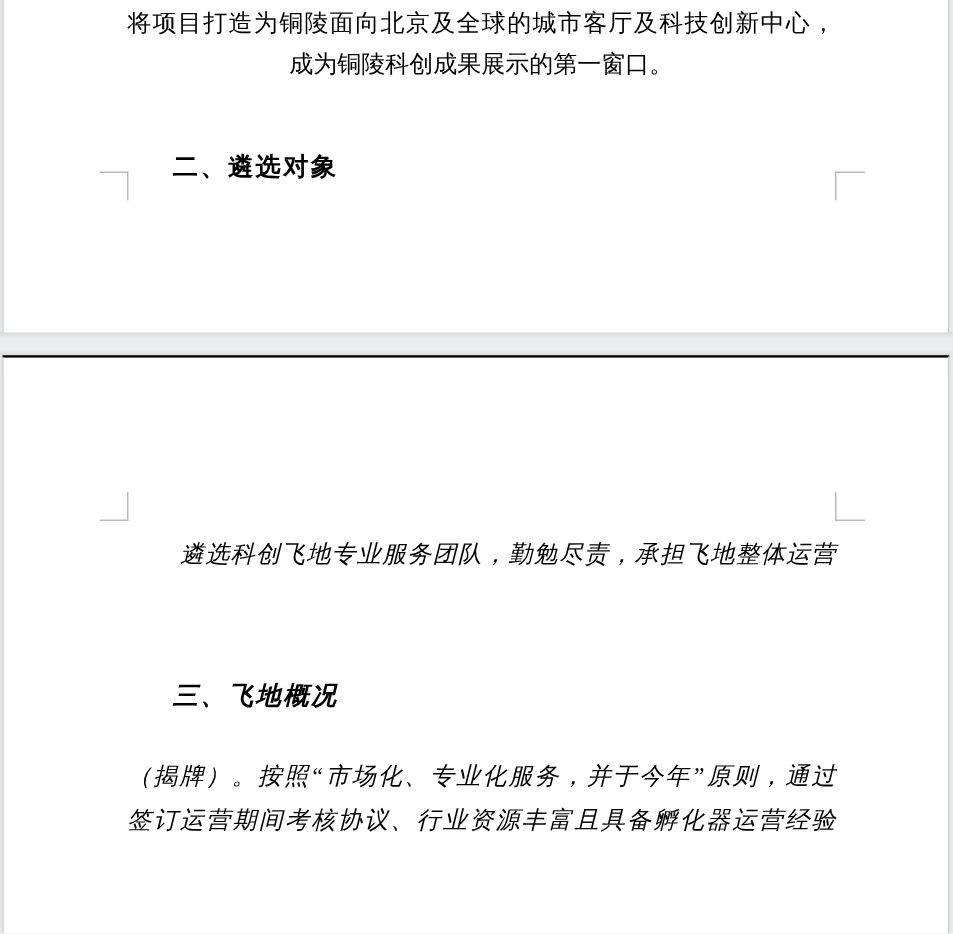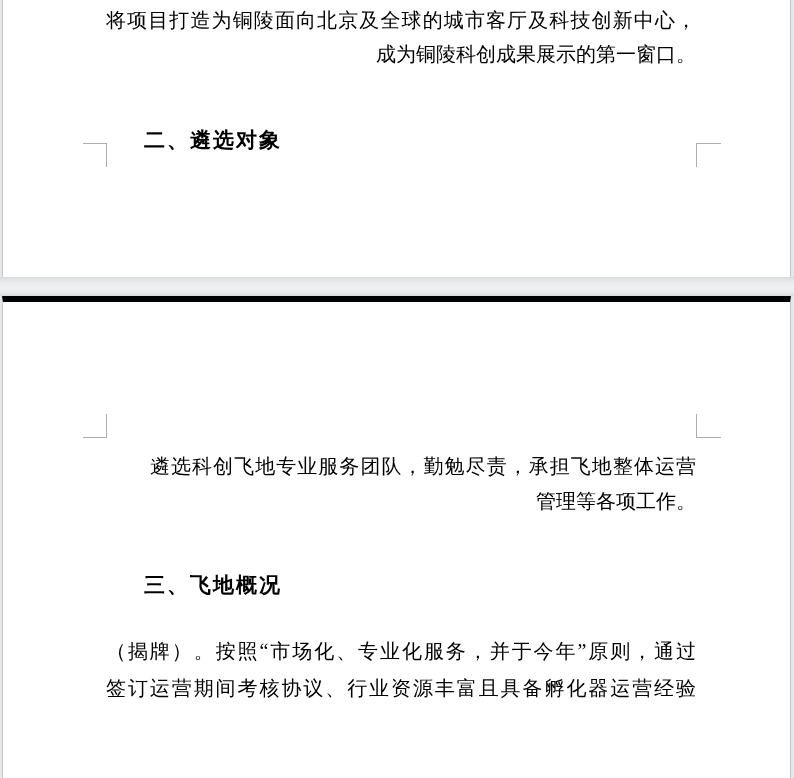--- a/index.html
+++ b/index.html
@@ -14,38 +14,38 @@
   .page {
     position: absolute;
     left: 2px;
     width: 789px;
     box-sizing: border-box;
     background: #ffffff;
     border-left: 1px solid #c6c8ca;
     border-right: 1px solid #c6c8ca;
   }
   .page-1 { top: 0; height: 314px; border-bottom: 1px solid #c2c4c6; }
-  .page-2 { top: 296px; height: 482px; border-top: 6px solid #000000; }
+  .page-2 { top: 296px; height: 482px; border-top: 2px solid #000000; font-style: italic; }
   .page-gap {
     position: absolute;
     left: 0; top: 277px;
     width: 794px; height: 19px;
     background: linear-gradient(to bottom,
       #d8dadb 0%, #eaebec 25%, #eff0f1 55%, #eaebec 80%, #dadcdd 100%);
   }
   .line {
     position: absolute;
     left: 103px;
     width: 590px;
     box-sizing: border-box;
     font-size: 20px;
     line-height: 25px;
     color: #000000;
     white-space: nowrap;
-    text-align: right;
+    text-align: center;
   }
   .line.justify {
     white-space: normal;
     text-align: justify;
     text-align-last: justify;
     text-justify: inter-character;
   }
   .line.indent { padding-left: 44px; }
   .heading {
     position: absolute;
@@ -83,21 +83,20 @@
     <div class="crop-mark btm-right" style="left:693px;top:143px;width:25px"></div>
   </div>
 
   <div class="page-gap"></div>
 
   <div class="page page-2">
     <div class="crop-mark top-left" style="left:80px;top:112px"></div>
     <div class="crop-mark top-right" style="left:693px;top:112px;width:25px"></div>
 
     <div class="line justify indent" style="top:152px">遴选科创飞地专业服务团队，勤勉尽责，承担飞地整体运营</div>
-    <div class="line" style="top:187px">管理等各项工作。</div>
     <div class="heading" style="top:222px">三、飞地概况</div>
 
     <div class="line justify" style="top:337px">（揭牌）。按照“市场化、专业化服务，并于今年”原则，通过</div>
     <div class="line justify" style="top:374px">签订运营期间考核协议、行业资源丰富且具备孵化器运营经验</div>
     <div class="heading" style="top:448px;left:145px">四、铜领未来科创中心</div>
   </div>
 
 </div>
 
 </body></html>

